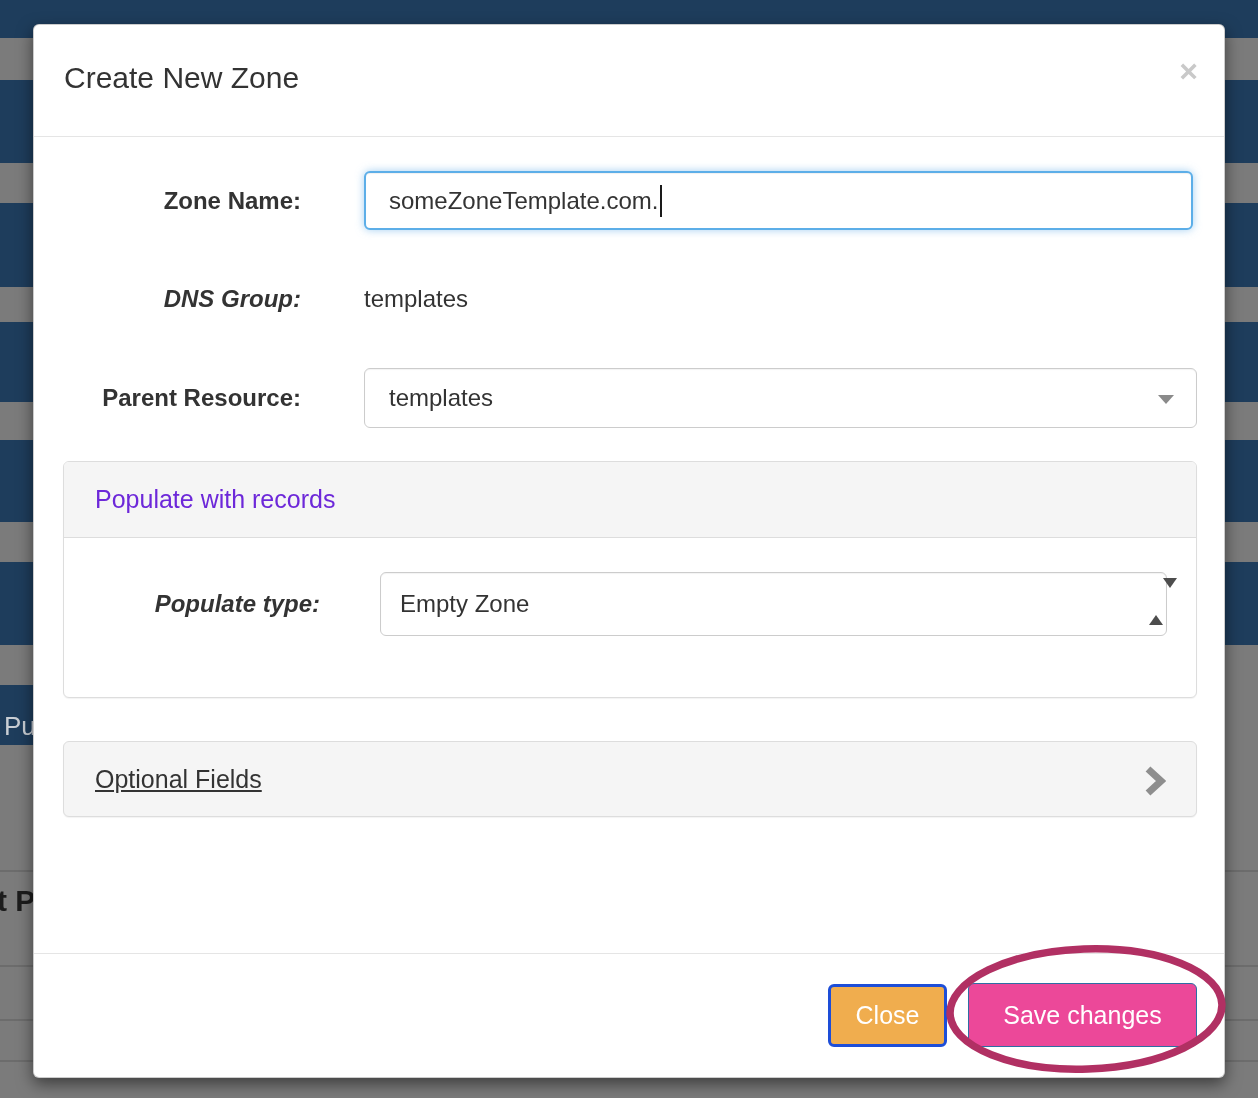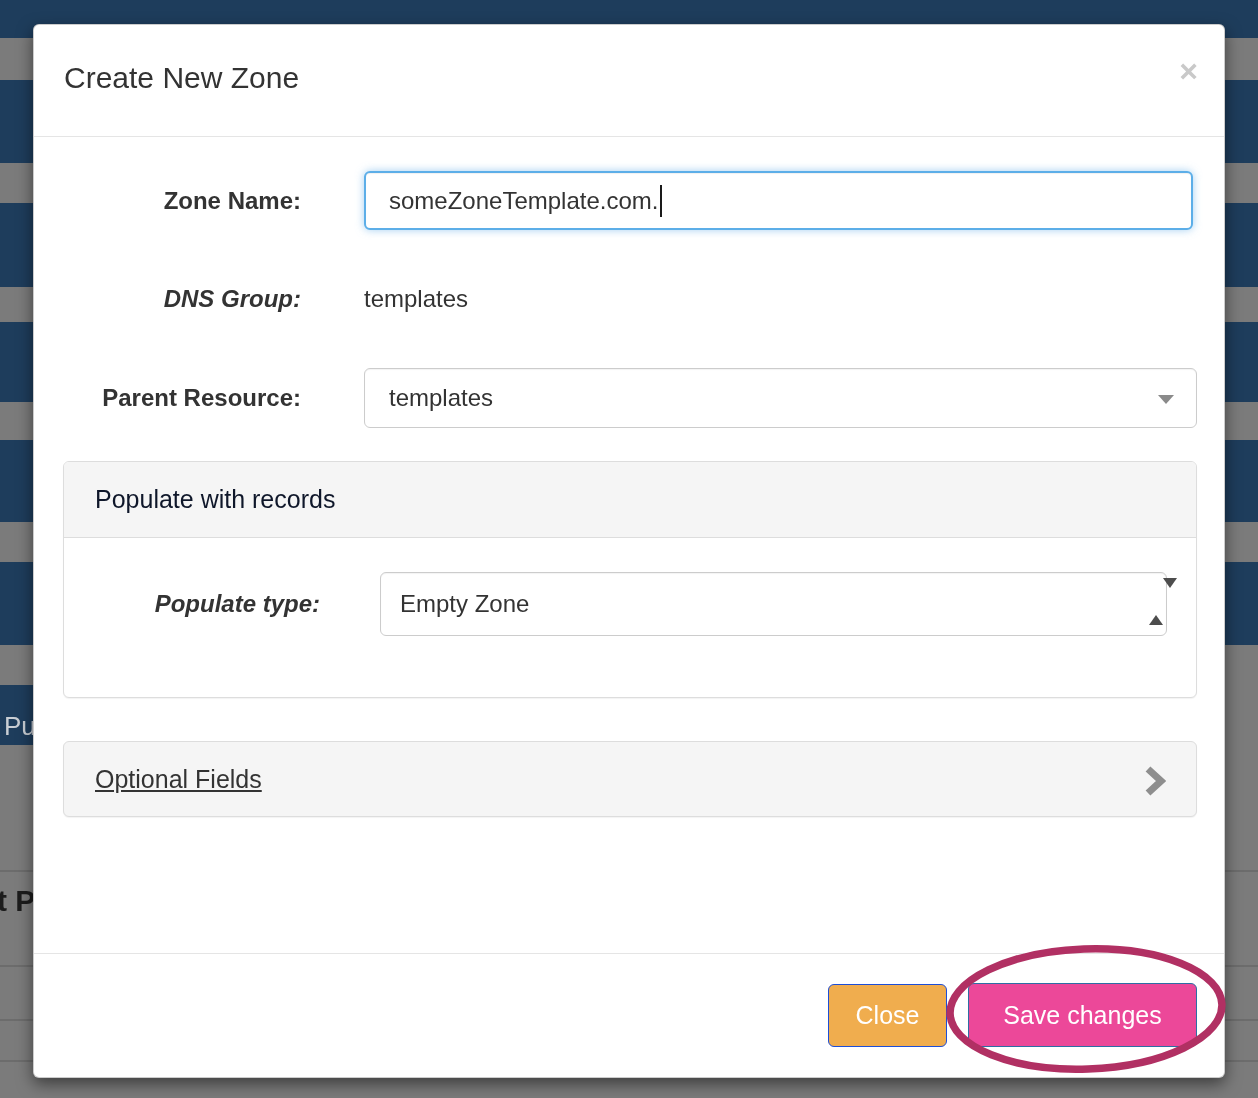--- a/index.html
+++ b/index.html
@@ -73,21 +73,21 @@
     border-top:9px solid #8a8a8a;
   }
   
   .panel{
     position:absolute;left:29px;width:1134px;border:1px solid #ddd;border-radius:6px;
     background:#fff;box-sizing:border-box;box-shadow:0 1px 1px rgba(0,0,0,0.05);
   }
   .panel-populate{top:436px;height:237px;}
   .panel-heading{
     background:#f5f5f5;border-bottom:1px solid #ddd;border-radius:5px 5px 0 0;
-    height:75px;display:flex;align-items:center;padding-left:31px;font-size:25px;color:#0f172a;
+    height:75px;display:flex;align-items:center;padding-left:31px;font-size:25px;color:#6d28d9;
   }
   .panel-optional{
     top:716px;height:76px;background:#f5f5f5;display:flex;align-items:center;
     padding-left:31px;font-size:25px;color:#333;cursor:pointer;text-decoration:underline;
   }
   .populate-label{
     position:absolute;left:30px;width:226px;top:110px;height:64px;display:flex;
     align-items:center;justify-content:flex-end;font-weight:bold;font-size:24px;color:#333;font-style:italic;
   }
   .populate-select{left:316px;top:110px;width:787px;height:64px;padding-left:19px;}
@@ -101,21 +101,21 @@
     border-top:10px solid #4d4d4d;
   }
   .chevron-right{position:absolute;right:30px;top:24px;}
   
   .footer-divider{position:absolute;left:0;top:928px;width:100%;height:1px;background:#e5e5e5;}
   .btn{
     position:absolute;border:none;border-radius:6px;color:#fff;font-size:25px;
     display:flex;align-items:center;justify-content:center;cursor:pointer;
     font-family:inherit;
   }
-  .btn-close{left:794px;top:959px;width:119px;height:63px;background:#f0ad4e;border:1px solid #1d4ed8;box-sizing:border-box;}
+  .btn-close{left:794px;top:959px;width:119px;height:63px;background:#f0ad4e;border:3px solid #1d4ed8;box-sizing:border-box;}
   .btn-save{left:934px;top:958px;width:229px;height:64px;background:#ec4899;border:1px solid #2e6da4;box-sizing:border-box;}
   
   .annotation-svg{position:absolute;left:0;top:0;width:1258px;height:1098px;pointer-events:none;z-index:50;}
 </style>
 </head>
 <body>
 
 <div class="stage">
 
   <div class="stripe s1"></div>

